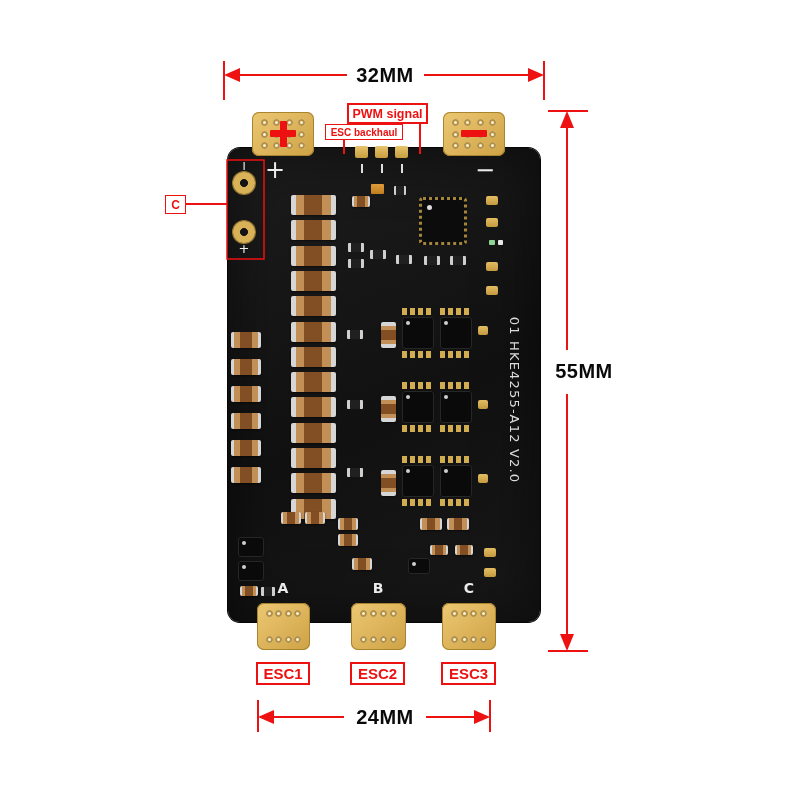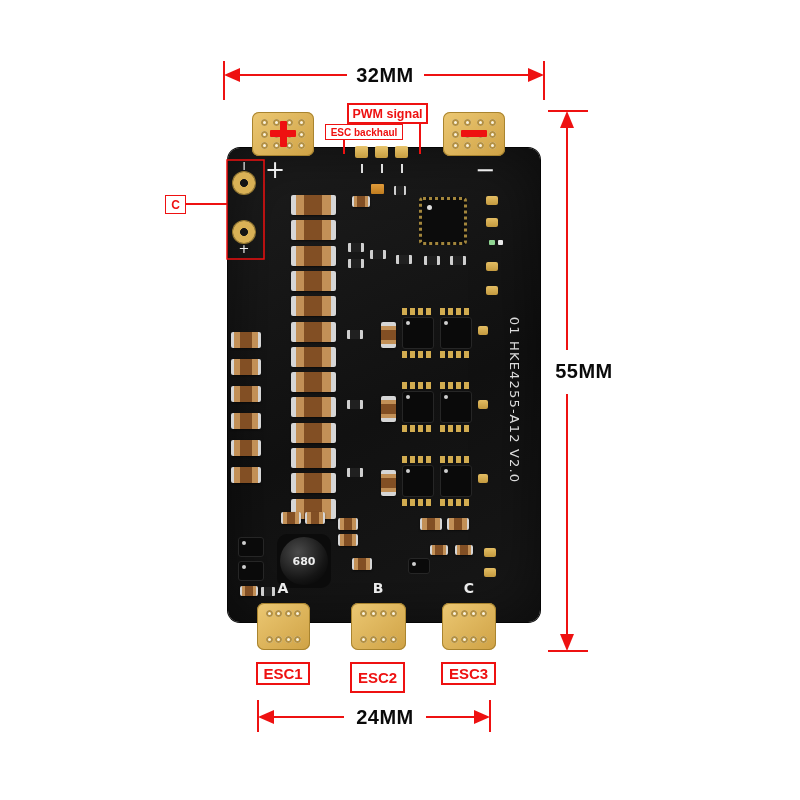--- a/index.html
+++ b/index.html
@@ -247,24 +247,20 @@
       <div class="chip" style="left:59px;top:9px;width:32px;height:32px">
           <i></i>
         </div>
       <div class="padstrip" style="left:21px;top:43px;width:32px;height:7px"></div>
       <div class="padstrip" style="left:59px;top:43px;width:32px;height:7px"></div>
       <div class="cap v" style="left:0;top:14px;width:15px;height:26px"></div>
       <div class="goldsq" style="left:97px;top:18px;width:10px;height:9px"></div>
     </div>
     </div>
 
-  <div class="ind">
-    <div class="coil"></div>
-    <div class="val">680</div>
-  </div>
 
   <div class="cap" style="left:352px;top:196px;width:18px;height:11px"></div>
   <div class="orange" style="left:371px;top:184px;width:13px;height:10px"></div>
   <div class="res" style="left:394px;top:186px;width:12px;height:9px"></div>
   <div class="res" style="left:348px;top:243px;width:16px;height:9px"></div>
   <div class="res" style="left:348px;top:259px;width:16px;height:9px"></div>
   <div class="res" style="left:370px;top:250px;width:16px;height:9px"></div>
   <div class="res" style="left:396px;top:255px;width:16px;height:9px"></div>
   <div class="res" style="left:424px;top:256px;width:16px;height:9px"></div>
   <div class="res" style="left:450px;top:256px;width:16px;height:9px"></div>
@@ -298,20 +294,20 @@
   <div class="cap" style="left:455px;top:545px;width:18px;height:10px"></div>
   <div class="cap" style="left:352px;top:558px;width:20px;height:12px"></div>
   <div class="chip" style="left:408px;top:558px;width:22px;height:16px">
       <i></i>
     </div>
 
   <div class="callout" style="left:347px;top:103px;width:81px;height:21px;font-size:12.5px">PWM signal</div>
   <div class="callout thin" style="left:325px;top:124px;width:78px;height:16px;font-size:10px">ESC backhaul</div>
   <div class="callout thin" style="left:165px;top:195px;width:21px;height:19px;font-size:12px">C</div>
   <div class="callout" style="left:256px;top:662px;width:54px;height:23px;font-size:15px">ESC1</div>
-  <div class="callout" style="left:350px;top:662px;width:55px;height:31px;font-size:15px">ESC2</div>
+  <div class="callout" style="left:350px;top:662px;width:55px;height:23px;font-size:15px">ESC2</div>
   <div class="callout" style="left:441px;top:662px;width:55px;height:23px;font-size:15px">ESC3</div>
 
   <div class="dim-text" style="left:385px;top:75px">32MM</div>
   <div class="dim-text" style="left:584px;top:371px">55MM</div>
   <div class="dim-text" style="left:385px;top:717px">24MM</div>
 
 </div>
 
 </body></html>

